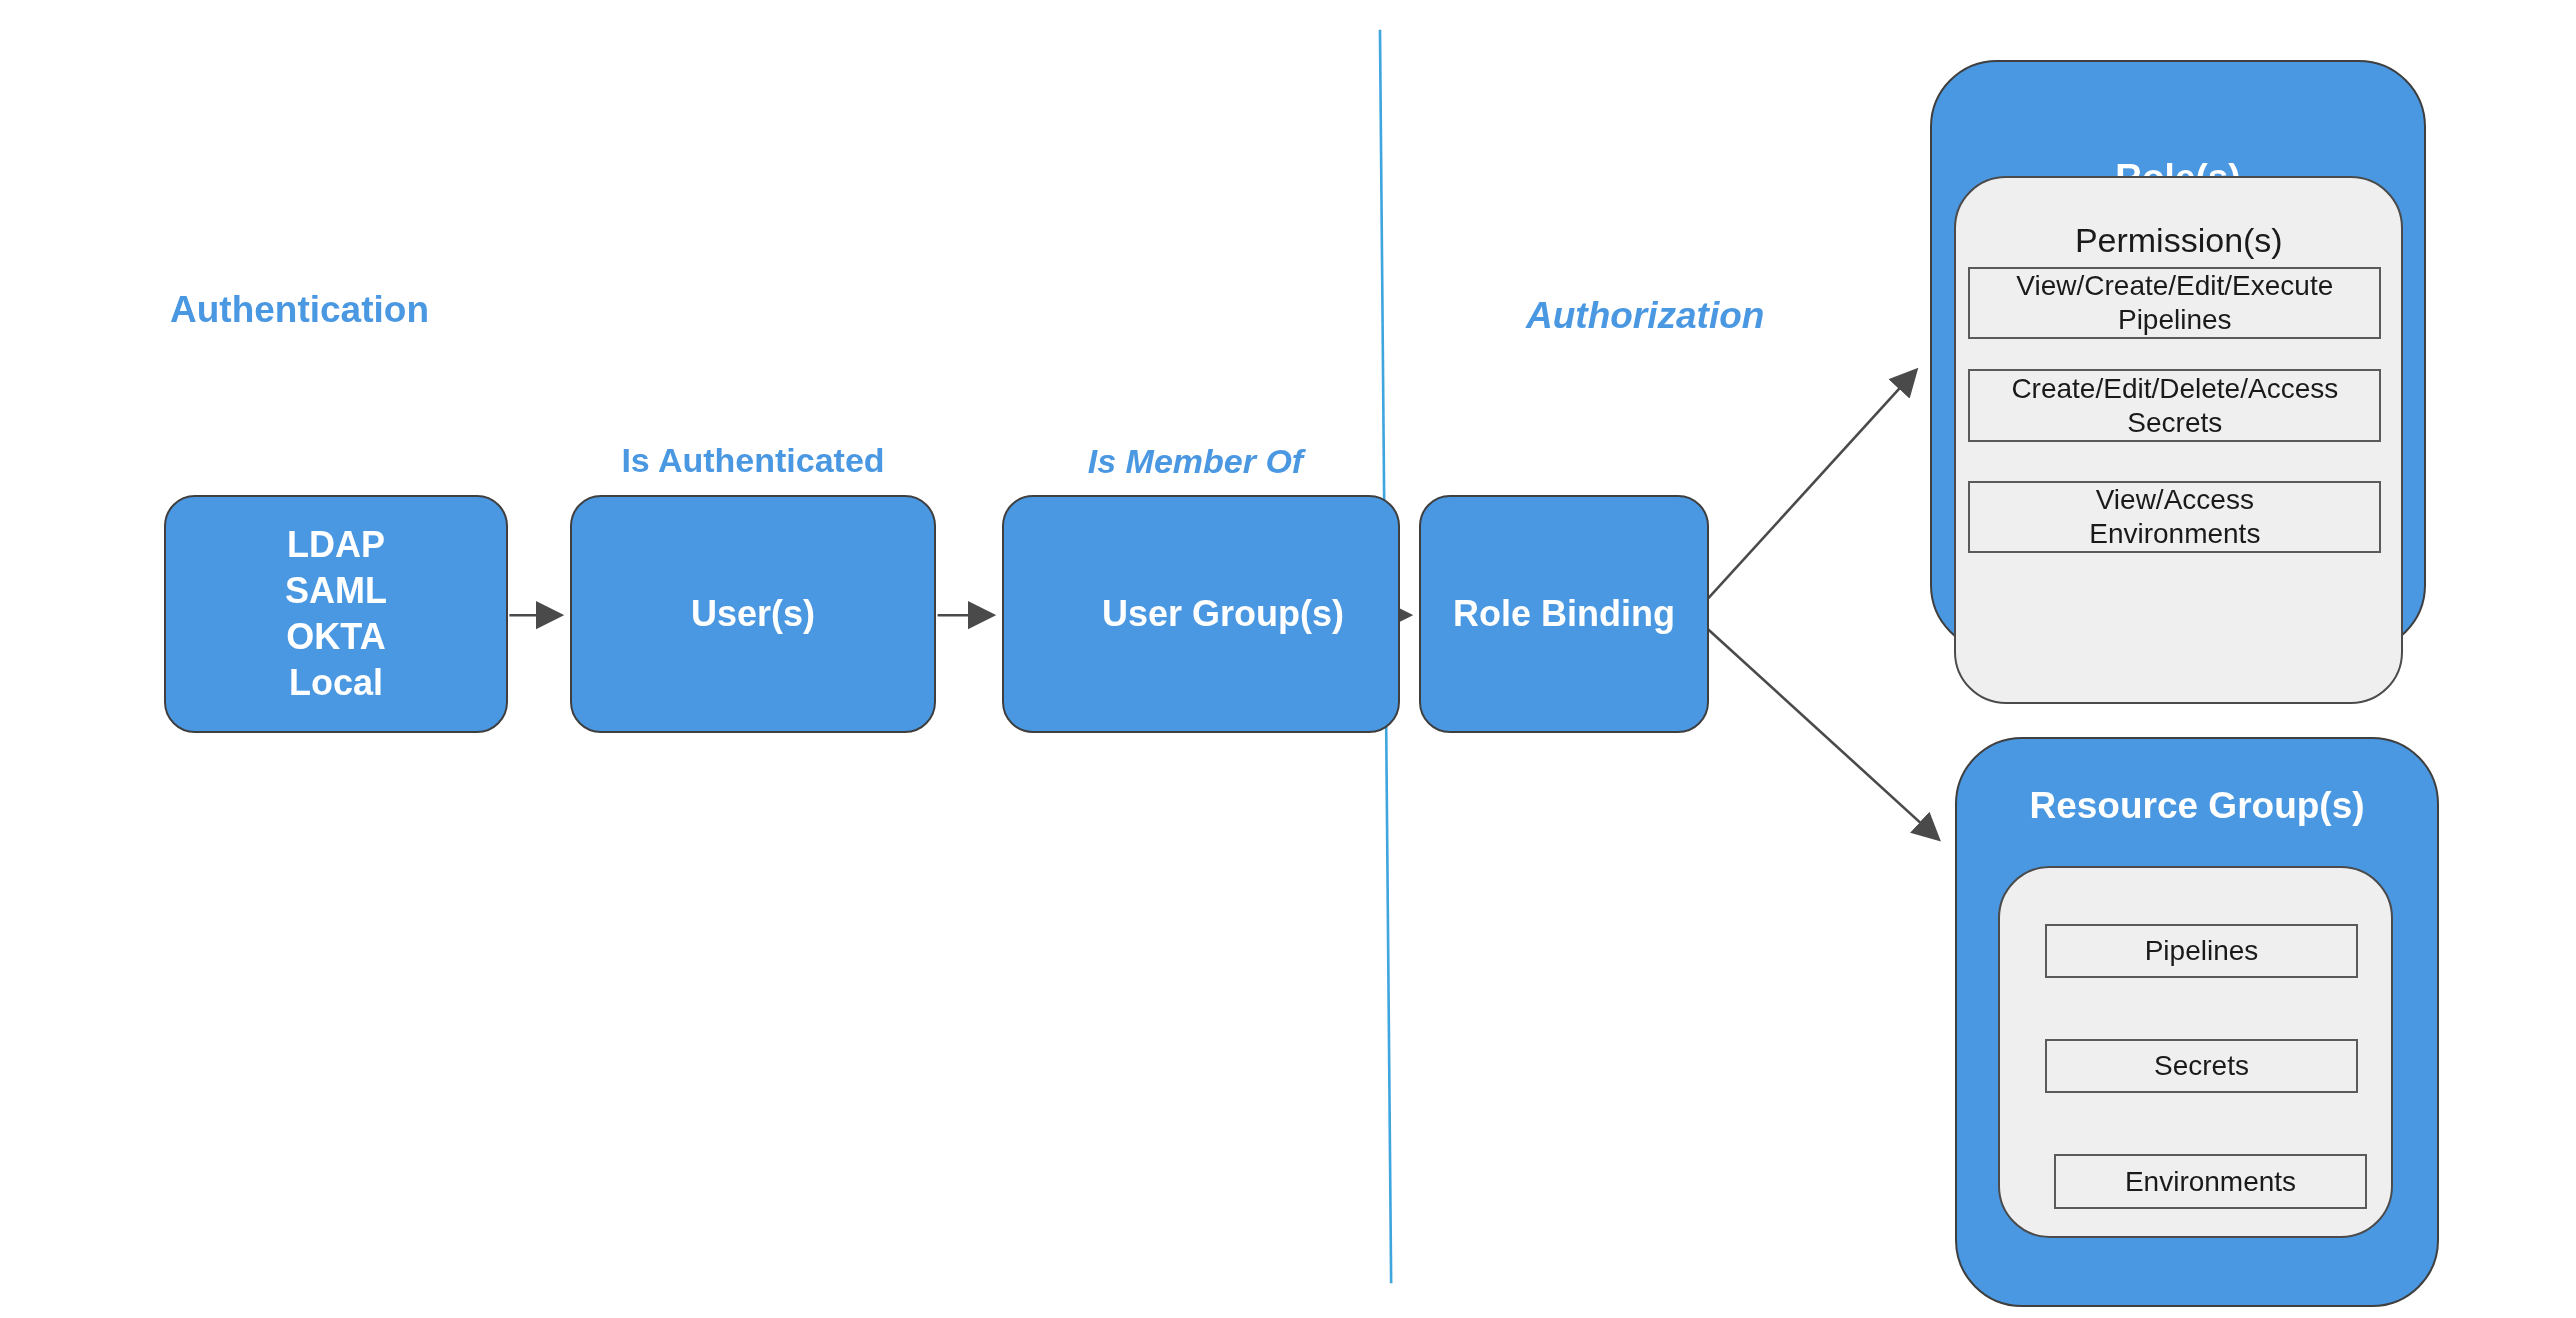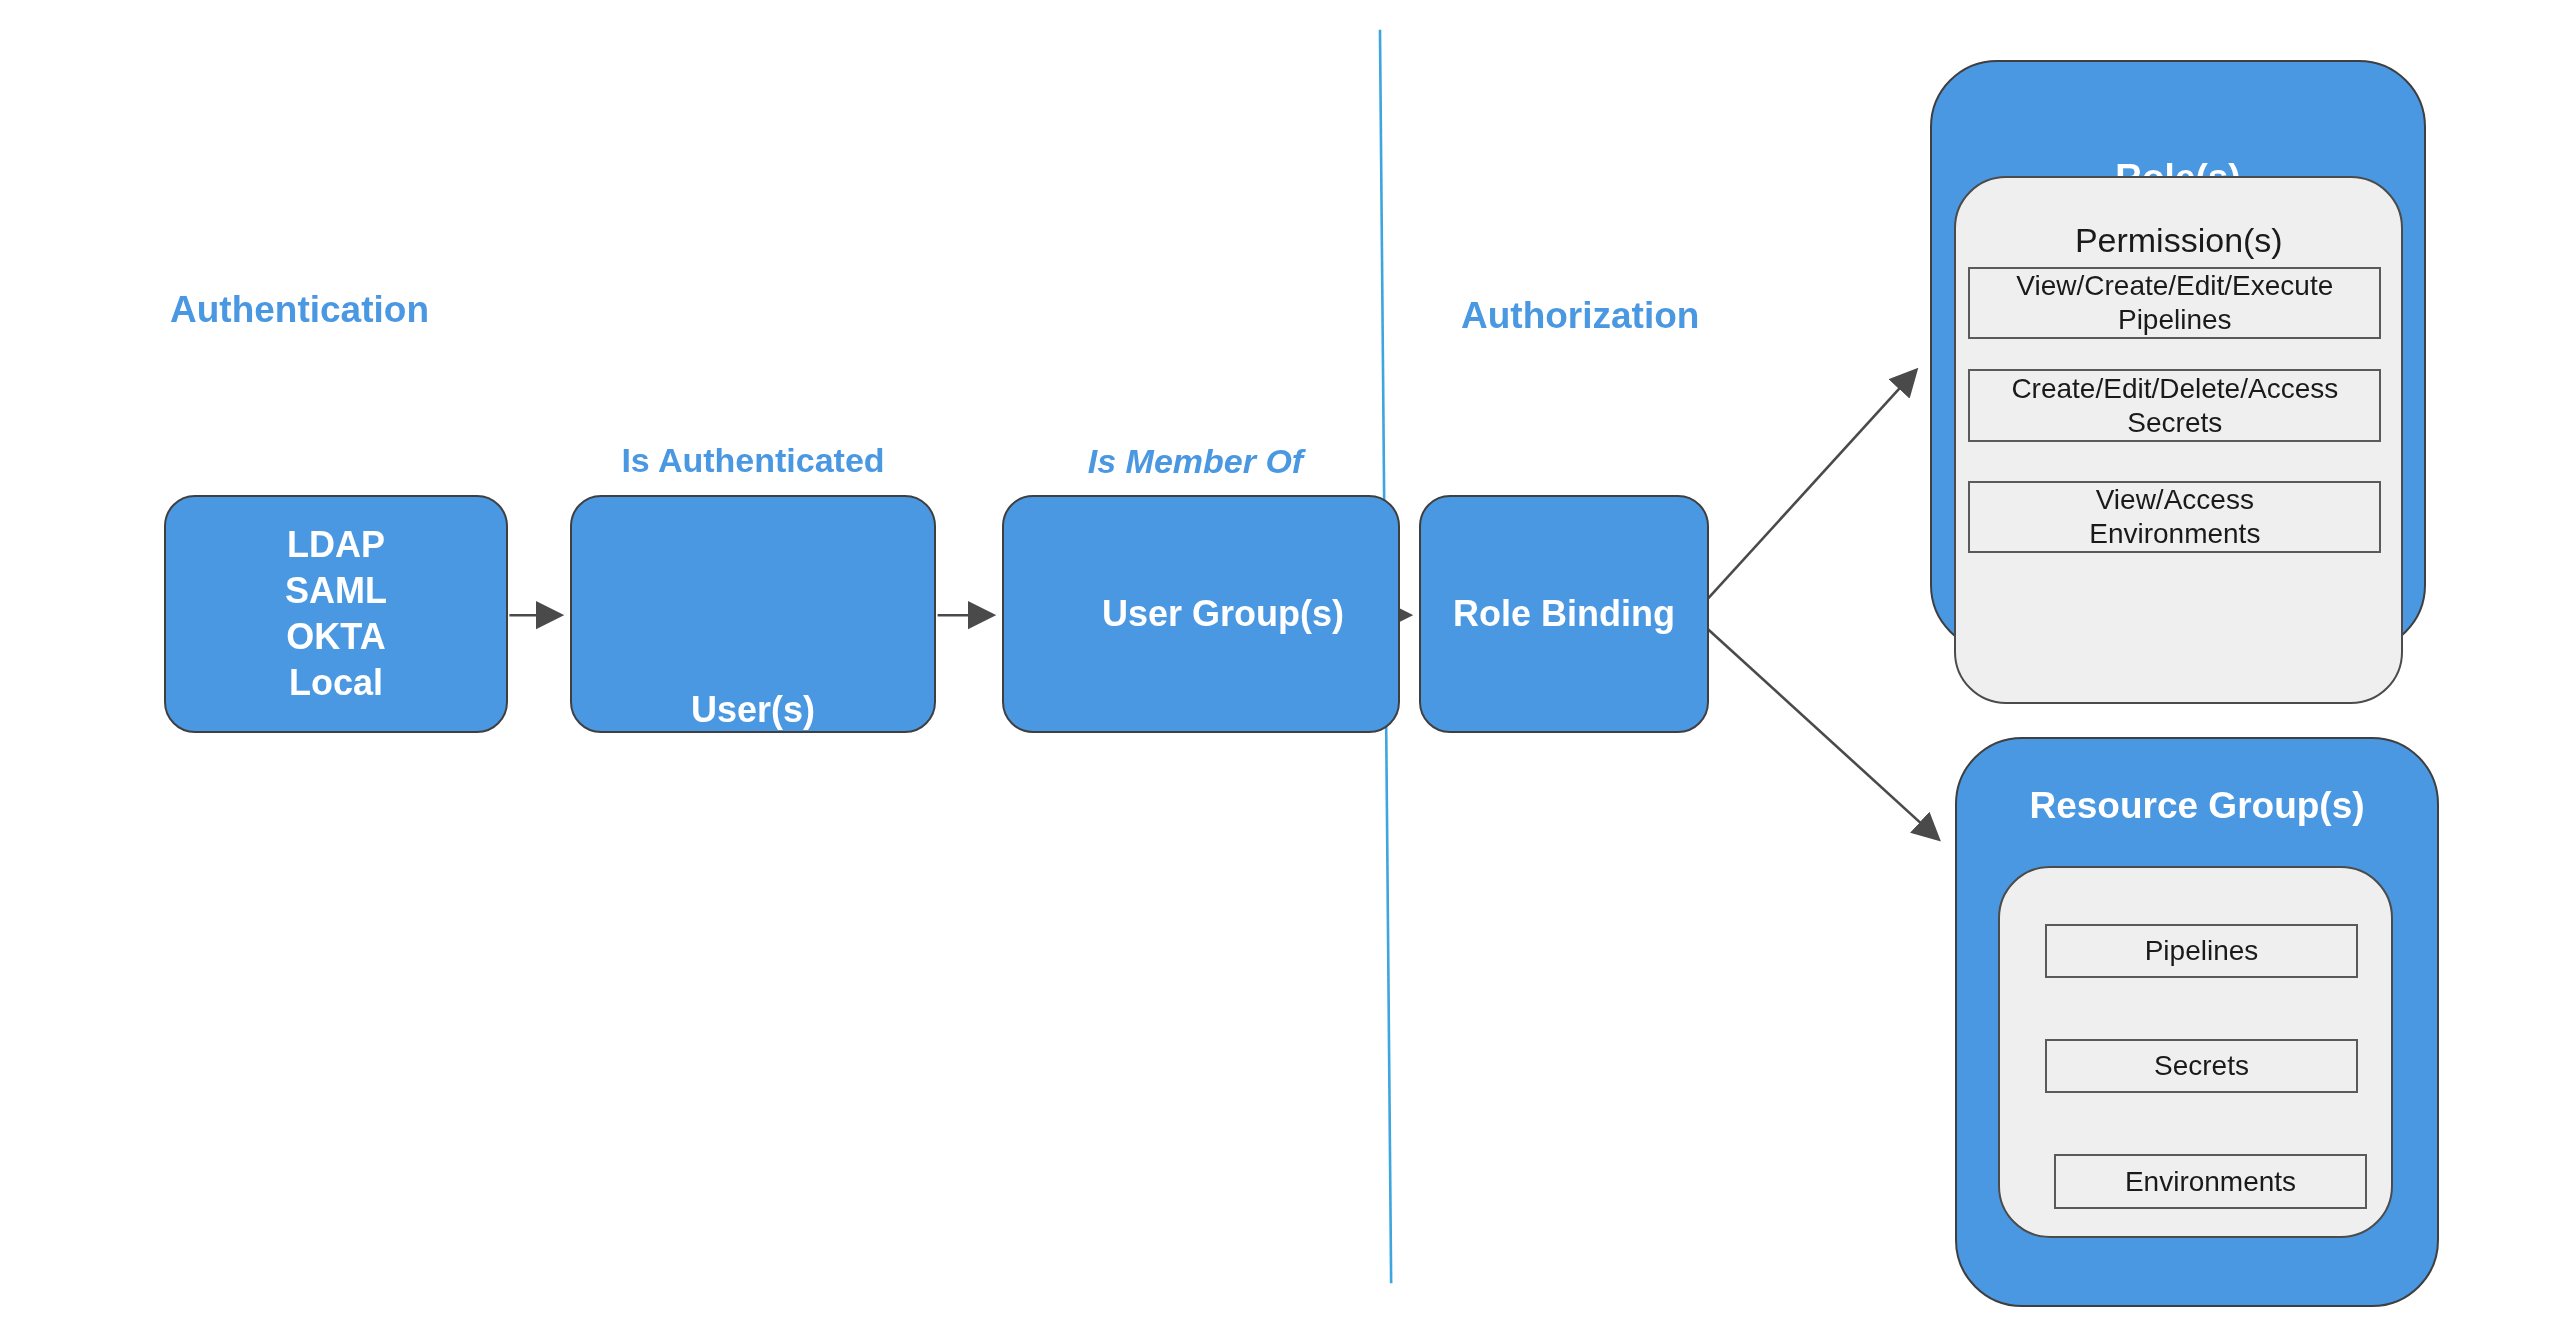--- a/index.html
+++ b/index.html
@@ -24,38 +24,38 @@
   svg.connectors{position:absolute;left:0;top:0;width:2576px;height:1319px;pointer-events:none;}
 
   .page-title{
     position:absolute;left:91px;top:10.4px;
     font-size:30px;color:var(--title_blue);white-space:nowrap;
   }
   .section-heading{
     position:absolute;font-size:37px;font-weight:bold;color:var(--heading_blue);white-space:nowrap;
   }
   .heading-authn{left:170px;top:289px;}
-  .heading-authz{left:1461px;top:295px;}
+  .heading-authz{left:1526px;top:295px;font-style:italic;}
 
   .edge-label{
     position:absolute;font-size:34px;font-weight:bold;color:var(--heading_blue);
     text-align:center;white-space:nowrap;
   }
   .edge-authenticated{left:570px;width:366px;top:441px;}
   .edge-memberof{left:1014px;width:363px;top:442px;font-style:italic;}
 
   .flow-node{
     position:absolute;top:495px;height:238px;
     background:var(--node_blue);border:2.6px solid var(--node_border);border-radius:31px;
     display:flex;align-items:center;justify-content:center;
     color:#ffffff;font-size:36px;font-weight:bold;text-align:center;
   }
   .node-idp{left:164px;width:344px;}
   .node-idp .idp-line{line-height:46px;}
-  .node-users{left:570px;width:366px;align-items:flex-end;}
+  .node-users{left:570px;width:366px;}
   .node-groups{left:1002px;width:398px;padding-left:44px;}
   .node-binding{left:1419px;width:290px;}
 
   .big-container{
     position:absolute;background:var(--node_blue);
     border:2.6px solid var(--node_border);border-radius:67px;
   }
   .container-roles{left:1930px;top:60px;width:496px;height:592px;}
   .container-rg{left:1955px;top:737px;width:484px;height:570px;}
   .container-title{

